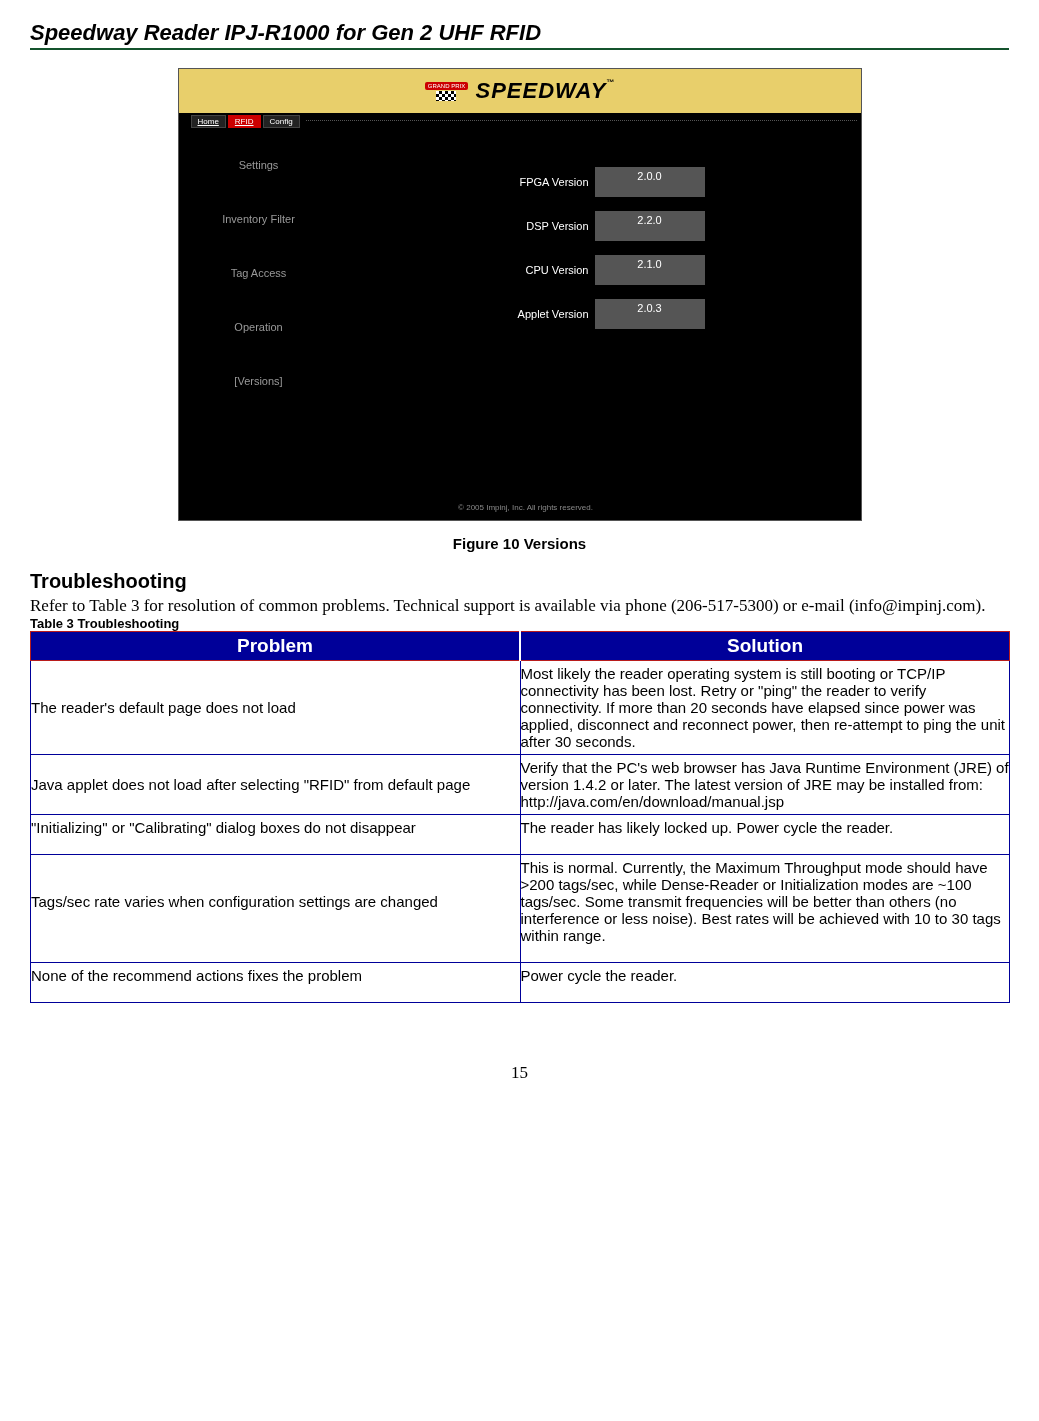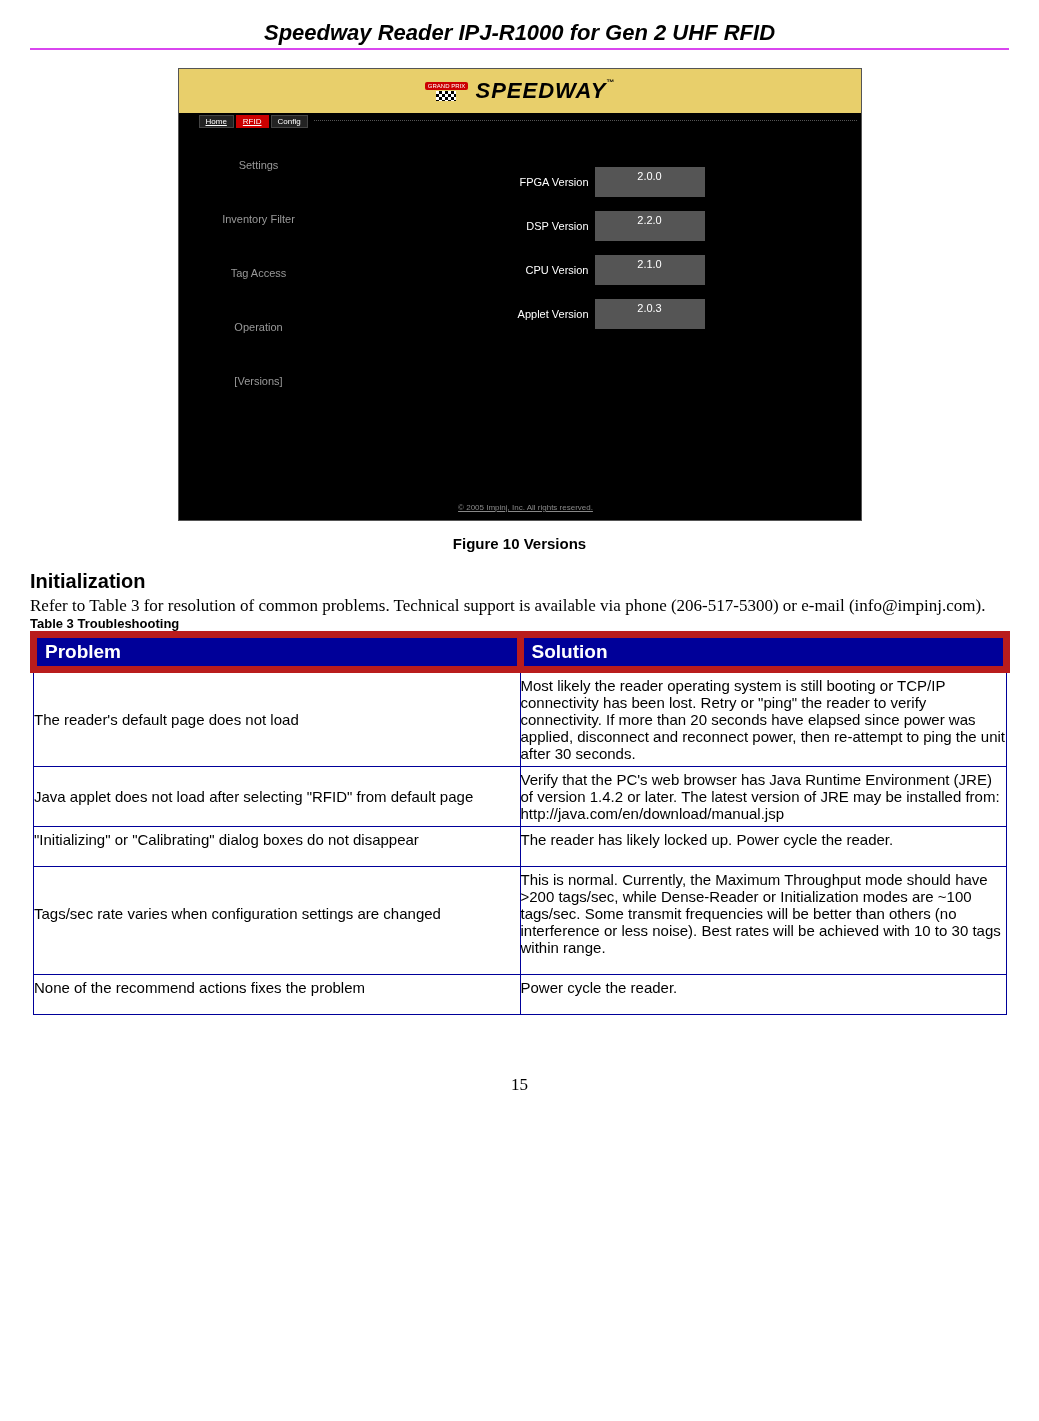--- a/index.html
+++ b/index.html
@@ -4,22 +4,22 @@
 <style>
   body {
     font-family: Arial, Helvetica, sans-serif;
     margin: 0;
     padding: 20px 30px;
     width: 1039px;
     box-sizing: border-box;
     color: #000;
   }
   .doc-header {
-    border-bottom: 2px solid #d946ef;
-    text-align: center;
+    border-bottom: 2px solid #14532d;
+    text-align: left;
     font-weight: bold;
     font-style: italic;
     font-size: 22px;
     padding-bottom: 2px;
     margin-bottom: 18px;
   }
   .screenshot-wrap {
     display: flex;
     justify-content: center;
     margin-bottom: 14px;
@@ -66,21 +66,21 @@
     font-size: 22px;
     letter-spacing: 1px;
     color: #000;
   }
   .sw-logo sup { font-size: 8px; font-style: normal; vertical-align: top; }
   .ss-tabs {
     background: #000;
     height: 16px;
     display: flex;
     align-items: center;
-    padding-left: 20px;
+    padding-left: 12px;
     gap: 2px;
   }
   .ss-tab {
     font-size: 8px;
     color: #fff;
     padding: 1px 6px;
     background: #222;
     border: 1px solid #444;
   }
   .ss-tab.active { background: #c00; border-color: #c00; text-decoration: underline; }
@@ -140,21 +140,20 @@
     line-height: 18px;
     text-align: center;
   }
   .ss-footer {
     background: #000;
     color: #888;
     font-size: 8px;
     text-align: center;
     padding: 4px 0 8px 12px;
     font-family: Verdana, Arial, sans-serif;
-    text-decoration: underline;
   }
   .fig-caption {
     text-align: center;
     font-weight: bold;
     font-size: 15px;
     margin-bottom: 18px;
   }
   .section-head {
     font-weight: bold;
     font-size: 20px;
@@ -171,23 +170,23 @@
   }
   table.trouble {
     border-collapse: collapse;
     width: 980px;
     margin: 0 auto;
   }
   table.trouble th {
     background: #000099;
     color: #fff;
     font-size: 19px;
-    text-align: left;
+    text-align: center;
     padding: 3px 8px;
-    border: 7px solid #b91c1c;
+    border: 1px solid #b91c1c;
     font-weight: bold;
   }
   table.trouble th + th { border-left: 2px solid #fff; }
   table.trouble td {
     border: 1px solid #000099;
     font-size: 15px;
     padding: 4px 0;
     vertical-align: middle;
     width: 50%;
   }
@@ -247,21 +246,21 @@
           <div class="ver-val">2.0.3</div>
         </div>
       </div>
     </div>
     <div class="ss-footer">© 2005 Impinj, Inc. All rights reserved.</div>
   </div>
 </div>
 
 <div class="fig-caption">Figure 10  Versions</div>
 
-<div class="section-head">Initialization</div>
+<div class="section-head">Troubleshooting</div>
 <div class="body-text">Refer to Table 3 for resolution of common problems. Technical support is available via phone (206-517-5300) or e-mail (info@impinj.com).</div>
 
 <div class="tbl-caption">Table 3  Troubleshooting</div>
 
 <table class="trouble">
   <tbody>
       <tr>
     <th>Problem</th>
     <th>Solution</th>
   </tr>

